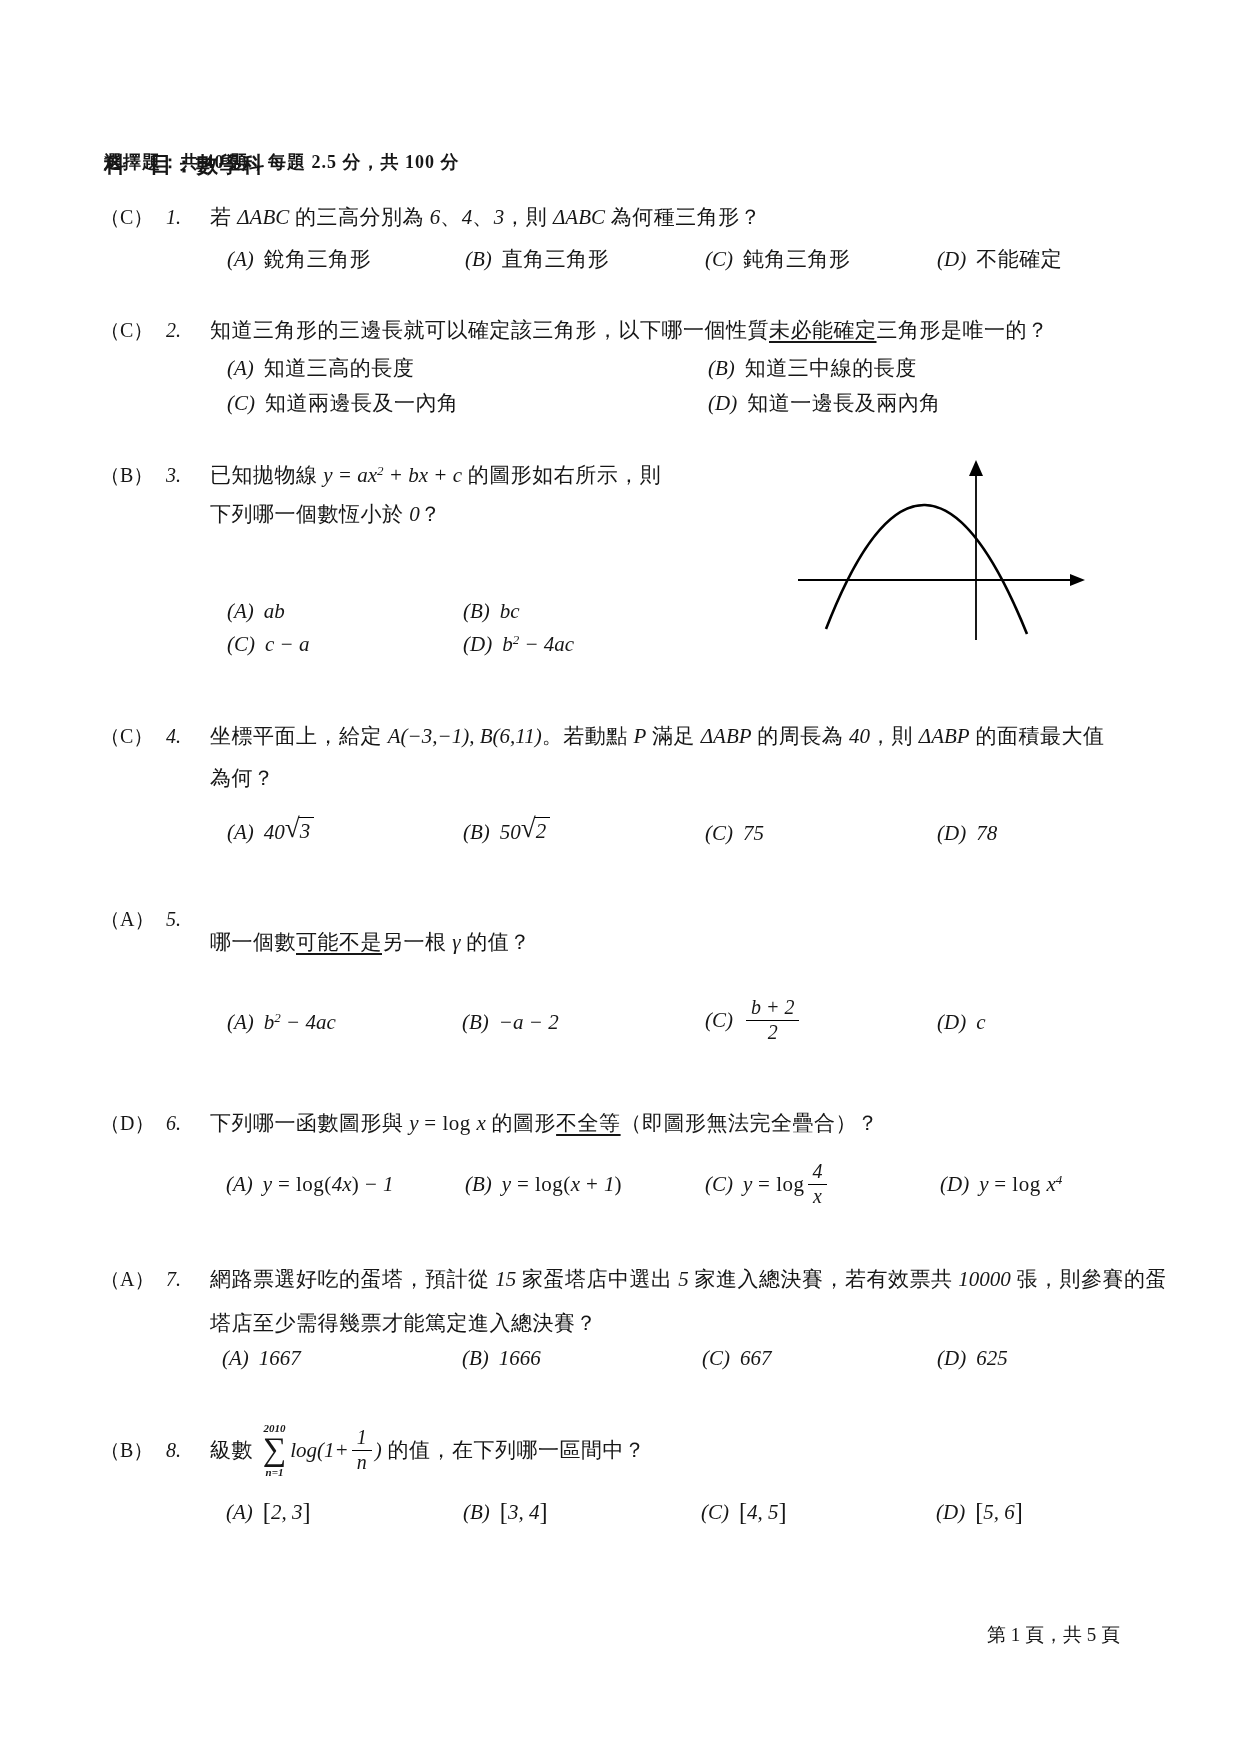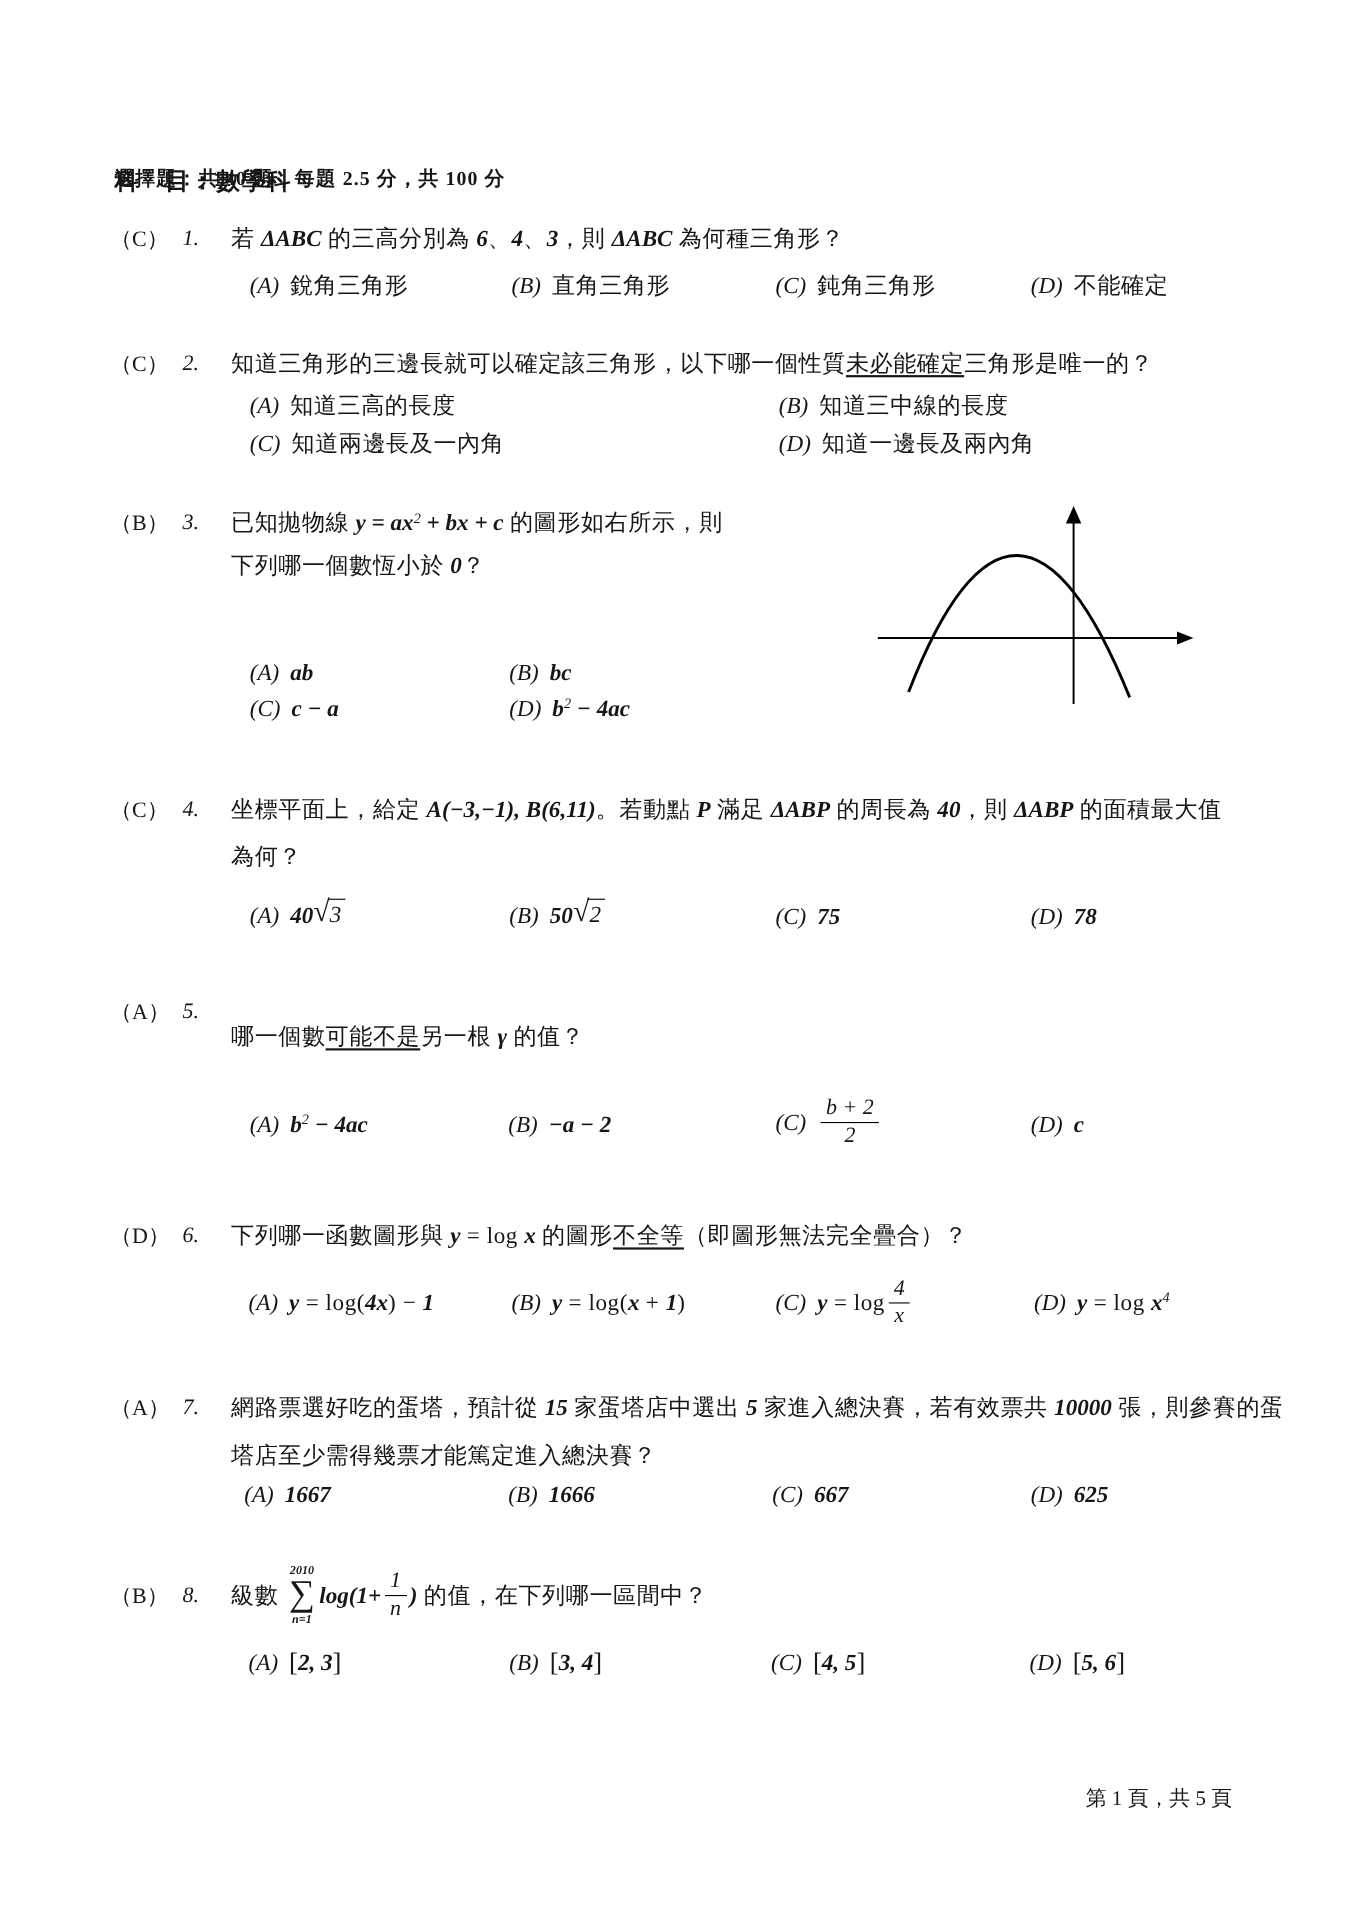--- a/index.html
+++ b/index.html
@@ -13,21 +13,21 @@
   .h2 {top:150px; font-size:18px;}
   .ans  {position:absolute; left:100px; font-size:20px; white-space:pre;}
   .qnum {position:absolute; left:166px; font-size:20px; font-style:italic; white-space:pre;}
   .line {position:absolute; font-size:21px; line-height:27px; white-space:pre;}
   .vc   {display:flex; align-items:center;}
   .opt  {position:absolute; font-size:21px; display:inline-flex; align-items:baseline; white-space:pre;}
   .opt.vcenter {align-items:center;}
   .olab {font-style:italic; margin-right:10px; white-space:pre;}
   .ct  {white-space:pre; letter-spacing:0.5px;}
   .cu  {white-space:pre; letter-spacing:0.5px; text-decoration:underline; text-underline-offset:4px;}
-  .mi  {font-style:italic; white-space:pre;font-weight:bold;}
+  .mi  {font-style:italic; white-space:pre;}
   .msup{font-style:italic; font-size:0.62em; position:relative; top:-0.52em; white-space:pre;}
   .brk {font-size:1.15em; position:relative; top:1px;}
   .frac{display:inline-flex; flex-direction:column; align-items:center; font-style:italic;
         line-height:1.1; margin:0 3px; font-size:0.95em; vertical-align:middle;}
   .frac .num{border-bottom:1.5px solid #000; padding:0 5px 1px;}
   .frac .den{padding-top:1px;}
   .sqrt{display:inline-flex; align-items:flex-start; font-style:italic;}
   .sqrt .radsign{font-style:normal; font-size:1.3em; line-height:1; position:relative; top:-2px;}
   .sqrt .radicand{border-top:1.7px solid #000; padding:1px 4px 0 2px; margin-left:-2px;}
   .bigsum{display:inline-flex; flex-direction:column; align-items:center; line-height:1; margin:0 4px;}

